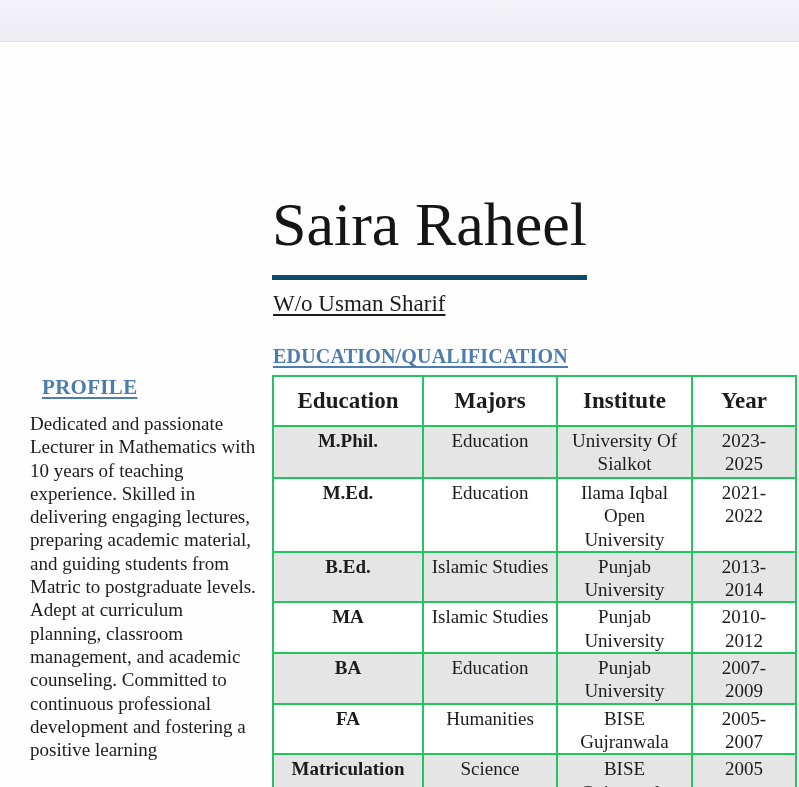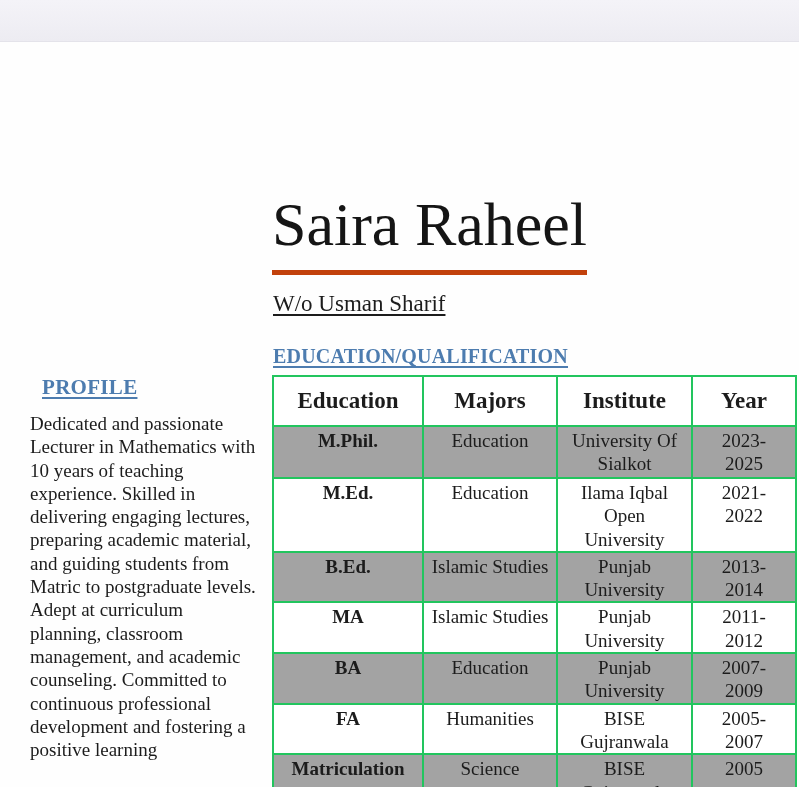--- a/index.html
+++ b/index.html
@@ -29,22 +29,22 @@
     position: absolute;
     left: 272px; top: 190px;
     font-size: 62px;
     font-weight: 400;
     line-height: 1.12;
     color: #151515;
     white-space: nowrap;
   }
   .doc-title .underlined {
     display: inline-block;
-    padding-bottom: 11px;
-    border-bottom: 5px solid #c2410c;
+    padding-bottom: 16px;
+    border-bottom: 5px solid #0c4a6e;
   }
   .relation-line {
     position: absolute;
     left: 273px; top: 291px;
     font-size: 23px;
     color: #1c1c1c;
     text-decoration: underline;
     text-underline-offset: 3px;
   }
   .edu-heading {
@@ -100,21 +100,21 @@
     vertical-align: middle;
     padding: 0 4px;
     background: #ffffff;
   }
   .col-education { width: 150px; }
   .col-majors    { width: 134px; }
   .col-institute { width: 135px; }
   .col-year      { width: 104px; }
   .edu-table td.cell-education { font-weight: 700; }
   .edu-table td.cell-year { padding-left: 13px; padding-right: 13px; }
-  .edu-table tr.row-shaded td { background: #a3a3a3; }
+  .edu-table tr.row-shaded td { background: #e5e5e5; }
   .edu-table tr.header-row { height: 50px; }
   .edu-table tr.r0 { height: 52px; }
   .edu-table tr.r1 { height: 71px; border-radius: 14px; }
   .edu-table tr.r2 { height: 49px; }
   .edu-table tr.r3 { height: 49px; }
   .edu-table tr.r4 { height: 49px; }
   .edu-table tr.r5 { height: 49px; }
   .edu-table tr.r6 { height: 48px; }
 </style>
 </head>
@@ -167,21 +167,21 @@
       <tr class="r2 row-shaded">
         <td class="cell-education">B.Ed.</td>
         <td>Islamic Studies</td>
         <td>Punjab University</td>
         <td class="cell-year">2013-2014</td>
       </tr>
       <tr class="r3">
         <td class="cell-education">MA</td>
         <td>Islamic Studies</td>
         <td>Punjab University</td>
-        <td class="cell-year">2011-2012</td>
+        <td class="cell-year">2010-2012</td>
       </tr>
       <tr class="r4 row-shaded">
         <td class="cell-education">BA</td>
         <td>Education</td>
         <td>Punjab University</td>
         <td class="cell-year">2007-2009</td>
       </tr>
       <tr class="r5">
         <td class="cell-education">FA</td>
         <td>Humanities</td>

